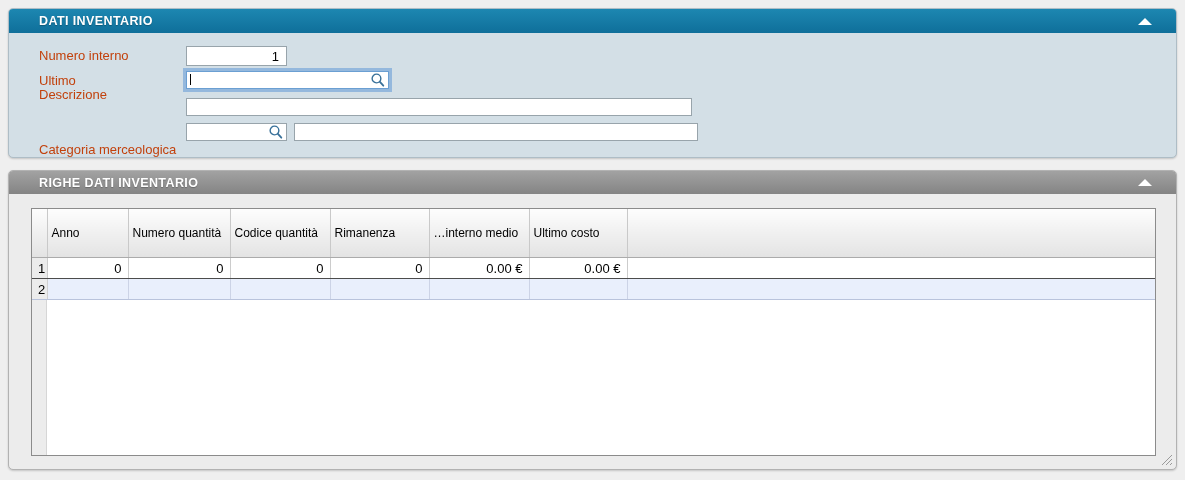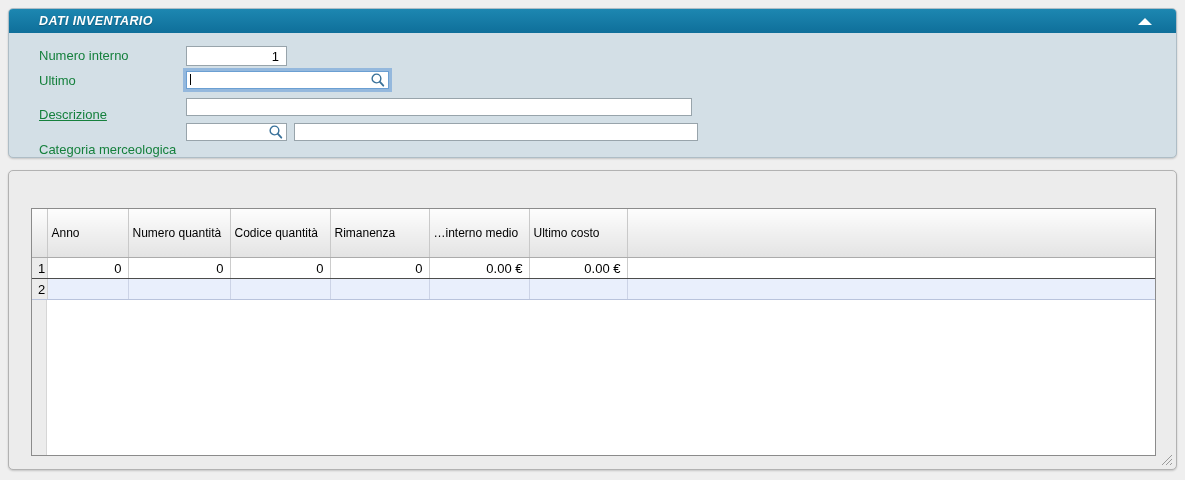--- a/index.html
+++ b/index.html
@@ -22,21 +22,21 @@
   #panel-dati { top: 8px; height: 150px; background: #d3dfe6; border: 1px solid #aebdc6; }
   #panel-righe { top: 170px; height: 300px; background: #ececec; border: 1px solid #b2b2b2; }
 
   .panel-header {
     height: 24px;
     border-radius: 4px 4px 0 0;
     display: flex;
     align-items: center;
     padding: 0 24px 0 30px;
   }
-  #panel-dati .panel-header { background: linear-gradient(#1d87b1, #0f6f9a); font-style: italic; }
+  #panel-dati .panel-header { background: linear-gradient(#1d87b1, #0f6f9a); }
   #panel-righe .panel-header { height: 23px; background: linear-gradient(#a2a2a2, #848484); }
   .panel-title {
     flex: 1;
     color: #ffffff;
     font-weight: bold;
     font-size: 12.5px;
     letter-spacing: 0.4px;
     text-shadow: 0 1px 1px rgba(0,0,0,0.25);
   }
   .collapse-tri {
@@ -44,21 +44,21 @@
     border-left: 7px solid transparent;
     border-right: 7px solid transparent;
     border-bottom: 7px solid #ffffff;
   }
 
   
   .frm-label {
     position: absolute;
     left: 30px;
     font-size: 13px;
-    color: #15803d;
+    color: #c2410c;
     line-height: 18px;
   }
   .fld {
     position: absolute;
     border: 1px solid #98a4ab;
     background: #fff;
     font-family: "Liberation Sans", sans-serif;
     font-size: 13px;
     padding: 0 4px;
     border-radius: 0;
@@ -173,35 +173,39 @@
   <div class="frm-label" style="top:63px;">Ultimo</div>
   <div class="fld-wrap" id="codice-wrap" style="left:177px; top:62px; width:203px; height:18px;">
     <input class="fld" value="" style="">
     <span class="caret"></span>
     <svg class="search-glyph" viewBox="0 0 18 18">
       <circle cx="7.3" cy="7.3" r="4.9" fill="none" stroke="#39719a" stroke-width="1.6"></circle>
       <line x1="10.9" y1="10.9" x2="15" y2="15.4" stroke="#39719a" stroke-width="2" stroke-linecap="round"></line>
     </svg>
   </div>
 
-  <div class="frm-label" style="top:97px;text-decoration:underline;">Descrizione</div>
+  <div class="frm-label" style="top:77px;">Descrizione</div>
   <input class="fld" style="left: 177px; top: 89px; width: 506px; height: 18px;" value="">
 
   <div class="frm-label" style="top:132px;">Categoria merceologica</div>
   <div class="fld-wrap" style="left:177px; top:114px; width:101px; height:18px;">
     <input class="fld" value="" style="">
     <svg class="search-glyph" viewBox="0 0 18 18">
       <circle cx="7.3" cy="7.3" r="4.9" fill="none" stroke="#39719a" stroke-width="1.6"></circle>
       <line x1="10.9" y1="10.9" x2="15" y2="15.4" stroke="#39719a" stroke-width="2" stroke-linecap="round"></line>
     </svg>
   </div>
   <input class="fld" style="left: 285px; top: 114px; width: 404px; height: 18px;" value="">
 </div>
 
 <div class="panel" id="panel-righe">
+  <div class="panel-header">
+    <span class="panel-title">RIGHE DATI INVENTARIO</span>
+    <span class="collapse-tri"></span>
+  </div>
 
   <div class="table-wrap">
     <div class="gutter-strip"></div>
     <table class="grid">
       <colgroup>
         <col style="width:15px;">
         <col style="width:81px;">
         <col style="width:102px;">
         <col style="width:100px;">
         <col style="width:99px;">

